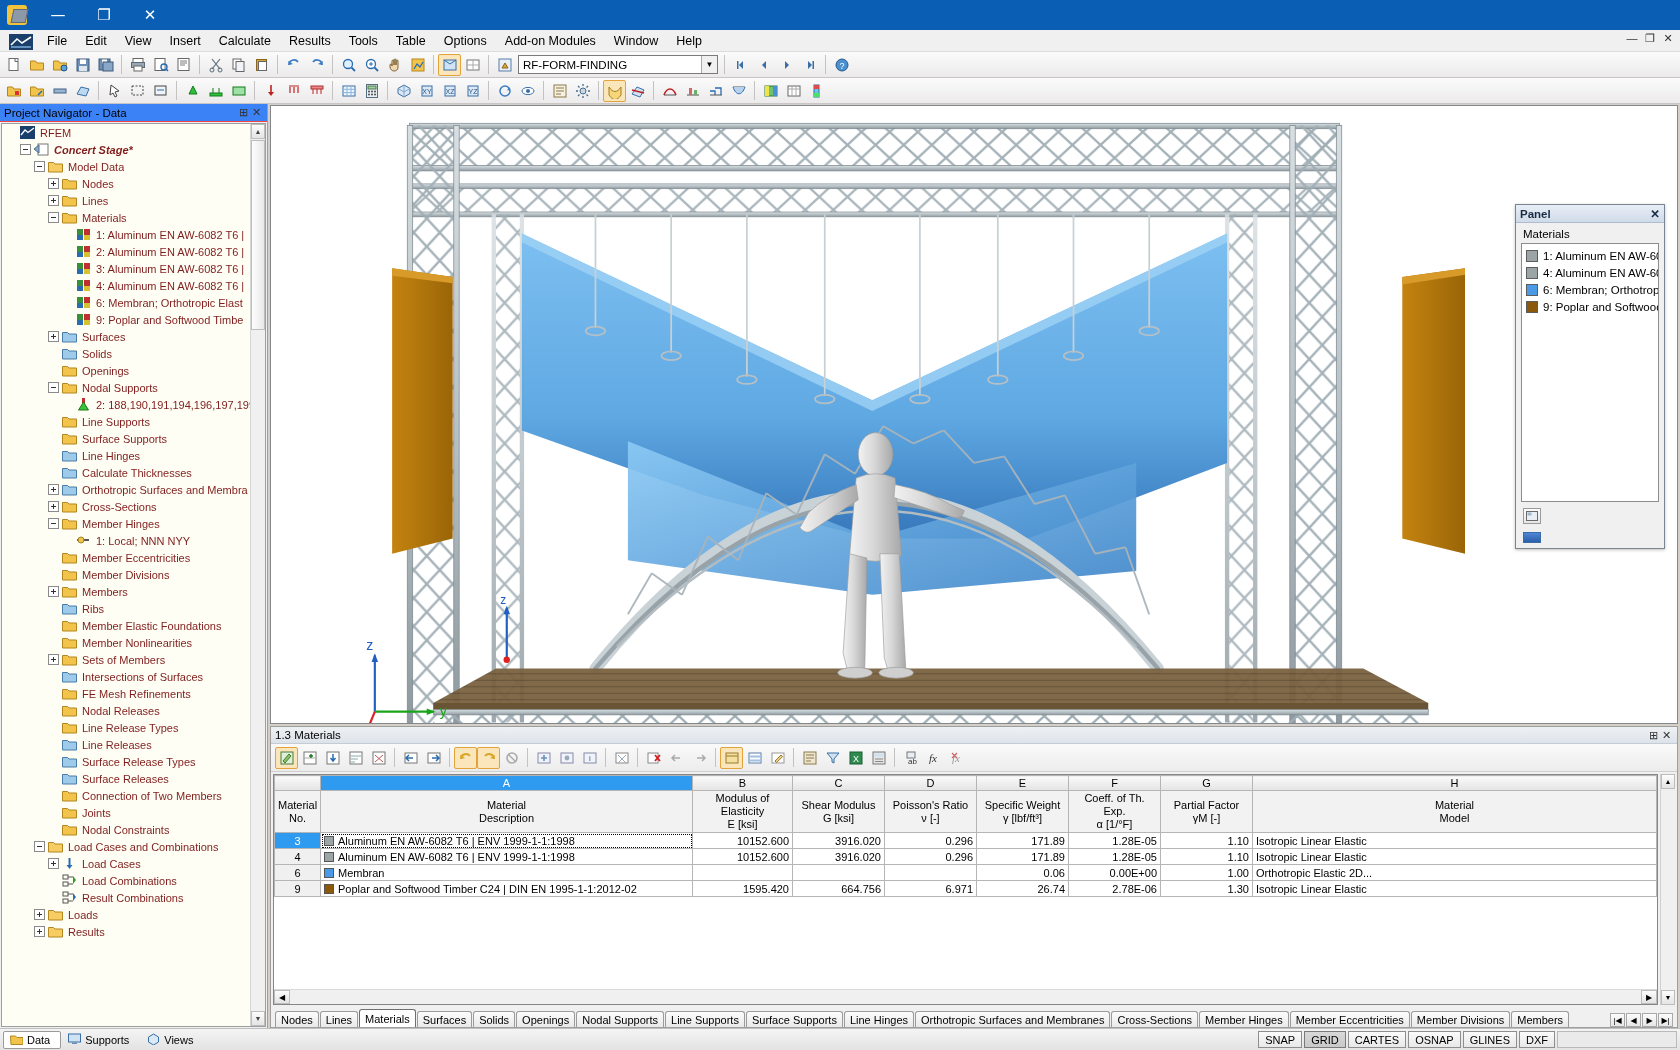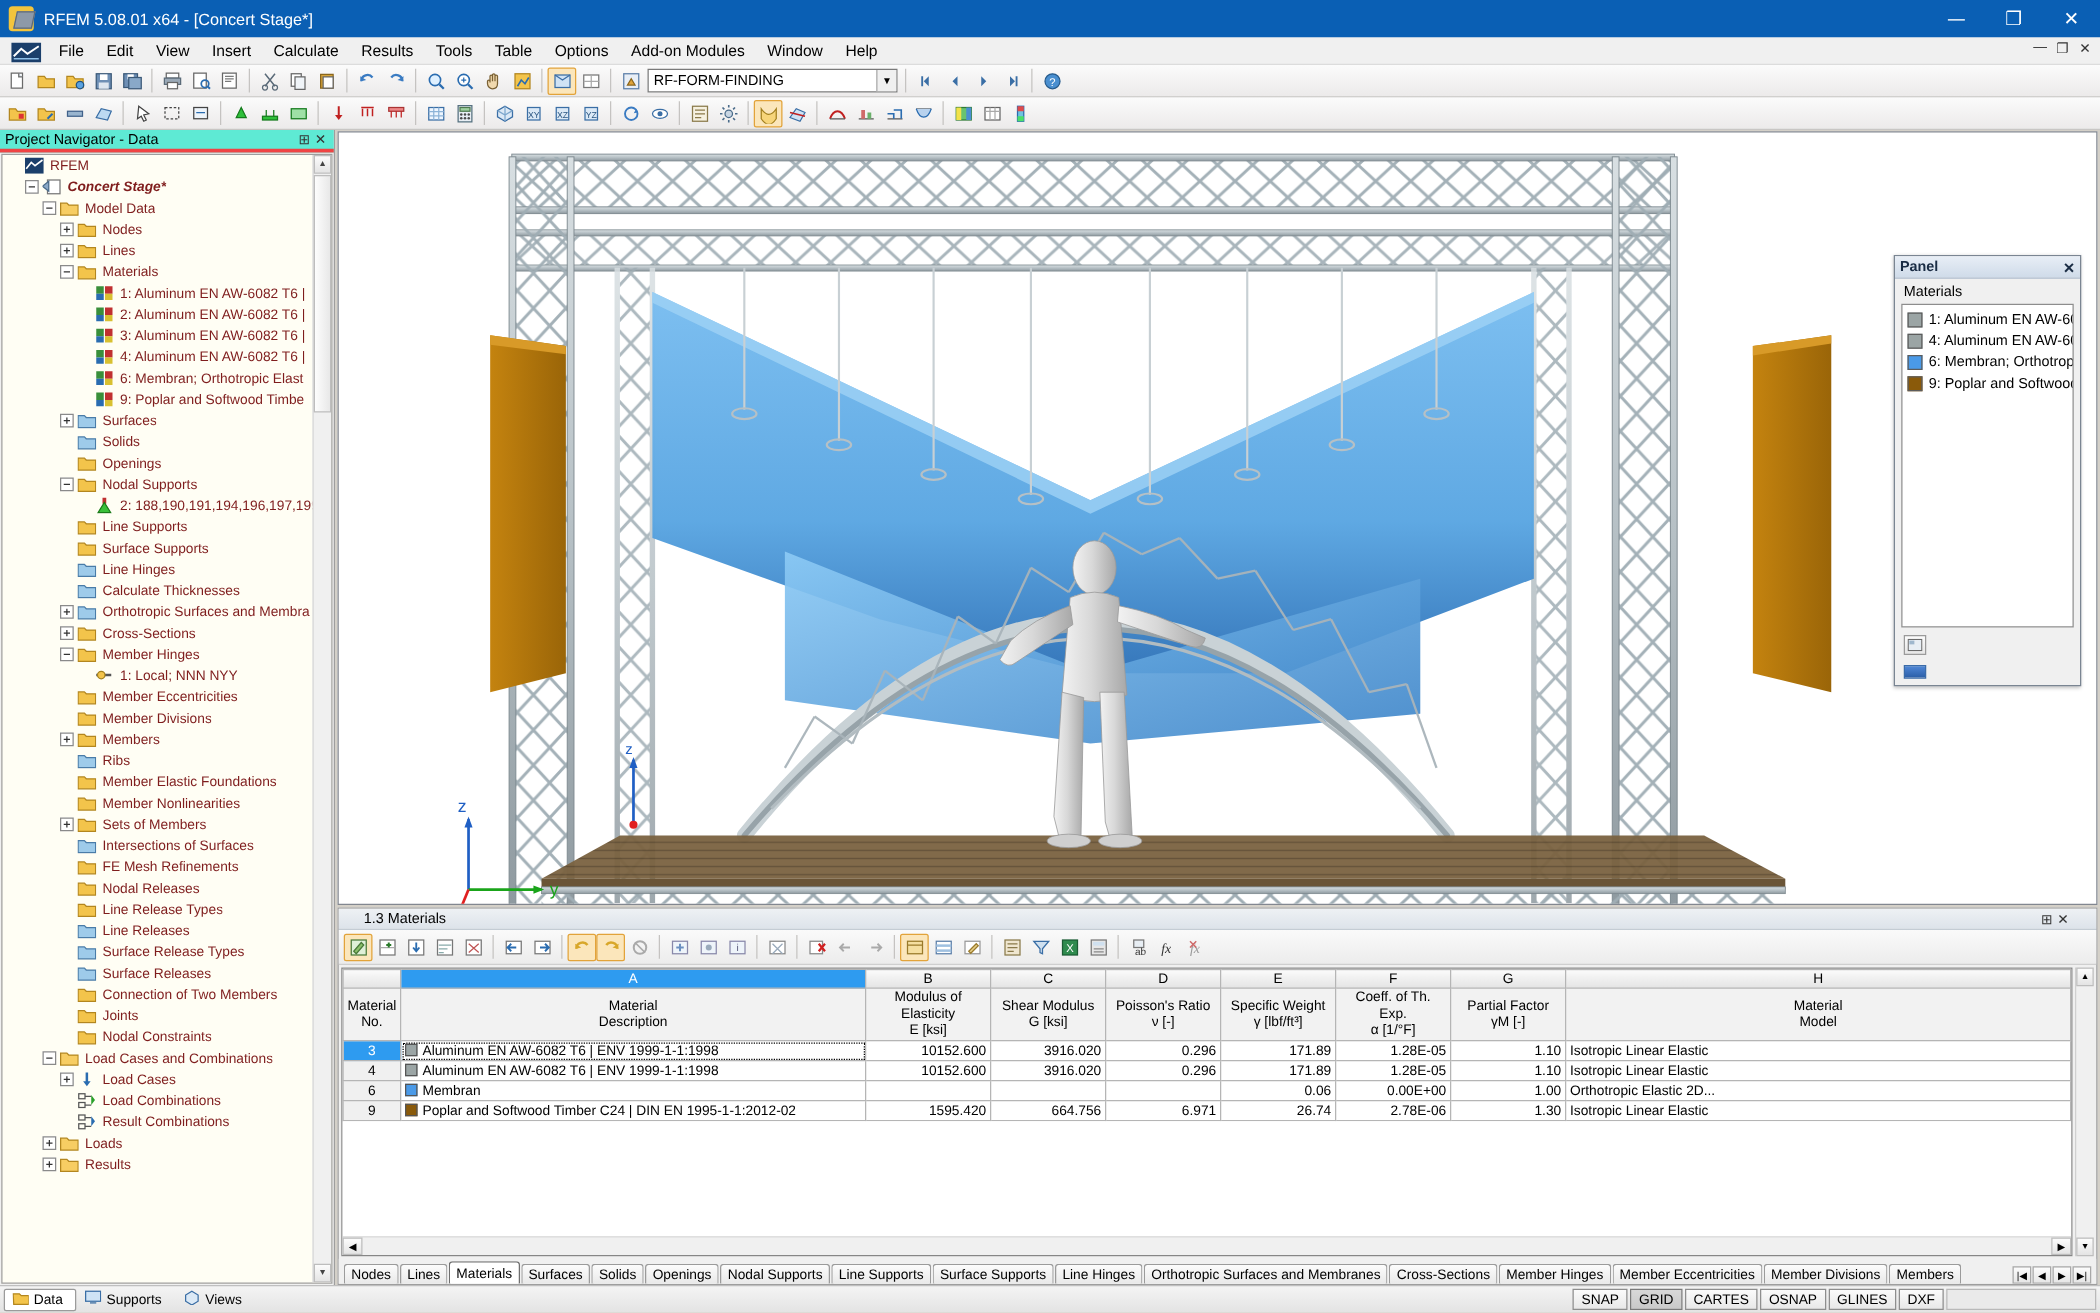--- a/index.html
+++ b/index.html
@@ -86,22 +86,22 @@
   
   .body { flex: 1 1 auto; display:flex; min-height:0; background:#d4d0c8; }
 
   
   .navigator {
     width: 268px; flex: 0 0 268px; background:#f0f0f0;
     display:flex; flex-direction:column; border-right:1px solid #9e9e9e;
   }
   .nav-header {
     height: 18px; display:flex; align-items:center; padding: 0 4px;
-    font-size: 11.5px; background:#5eead4; color:#000;
-    border-bottom: 3px solid #ef4444;
+    font-size: 11.5px; background:#3b82f6; color:#000;
+    border-bottom: 1px solid #ef4444;
     justify-content: flex-end;
   }
   .nav-header .t { flex:1 1 auto; }
   .nav-header .b { width:13px; text-align:center; color:#333; font-size:11px; }
   .nav-tree {
     flex: 1 1 auto; background:#fffef4; border:1px solid #9e9e9e; margin: 1px;
     overflow: hidden; position: relative;
   }
   .tree-scroll { position:absolute; right:0; top:0; width:15px; bottom:0; background:#f0f0f0; border-left:1px solid #d6d6d6;}
   .tsb-up, .tsb-dn { height:15px; background:linear-gradient(#fcfcfc,#e4e4e4); border:1px solid #bdbdbd; display:flex;align-items:center;justify-content:center;font-size:7px;color:#444;}
@@ -150,21 +150,21 @@
   .panel-foot{ height:44px; display:flex; flex-direction:column; justify-content:flex-end; padding:3px 2px;}
   .pf-btn{ width:18px;height:16px;border:1px solid #9a9a9a;background:linear-gradient(#fcfcfc,#e6e6e6); display:flex;align-items:center;justify-content:center;}
   .pf-bar{ width:18px;height:11px;margin-top:8px; background:linear-gradient(#4f86d6,#2b5fa8); border:1px solid #3a6ba8;}
 
   
   .tablepane {
     flex: 0 0 302px; background:#f0f0f0; border:1px solid #9e9e9e; margin:2px 2px 0 2px;
     display:flex; flex-direction:column; min-height:0;
   }
   .tp-header{
-    height:17px; display:flex; align-items:center; padding:0 20px; font-size:11.5px;
+    height:17px; display:flex; align-items:center; padding:0 4px; font-size:11.5px;
     background:linear-gradient(#eef1f4,#dde3ea); border-bottom:1px solid #c4ccd4;
   }
   .tp-header .t{flex:1 1 auto;}
   .tp-header .b{ width:13px; text-align:center; color:#333; font-size:11px;}
   .tp-toolbar{
     height:28px; display:flex; align-items:center; padding:2px 4px;
     background:linear-gradient(#fafafa,#ececec); border-bottom:1px solid #cfcfcf;
   }
   .grid-wrap{ flex:1 1 auto; display:flex; min-height:0; }
   .grid{
@@ -229,21 +229,20 @@
   
   .scene{ position:absolute; inset:0; }
 </style>
 </head>
 <body>
 
 <div class="app">
 
   <div class="titlebar">
     <div class="tb-icon"></div>
-    <div class="tb-title">RFEM 5.08.01 x64 - [Concert Stage*]</div>
     <div class="tb-btns">
       <div class="tb-btn">—</div>
       <div class="tb-btn">❐</div>
       <div class="tb-btn close">✕</div>
     </div>
   </div>
 
   <div class="menubar">
     <div class="menu-logo">
       <svg width="24" height="16" viewBox="0 0 24 16">

